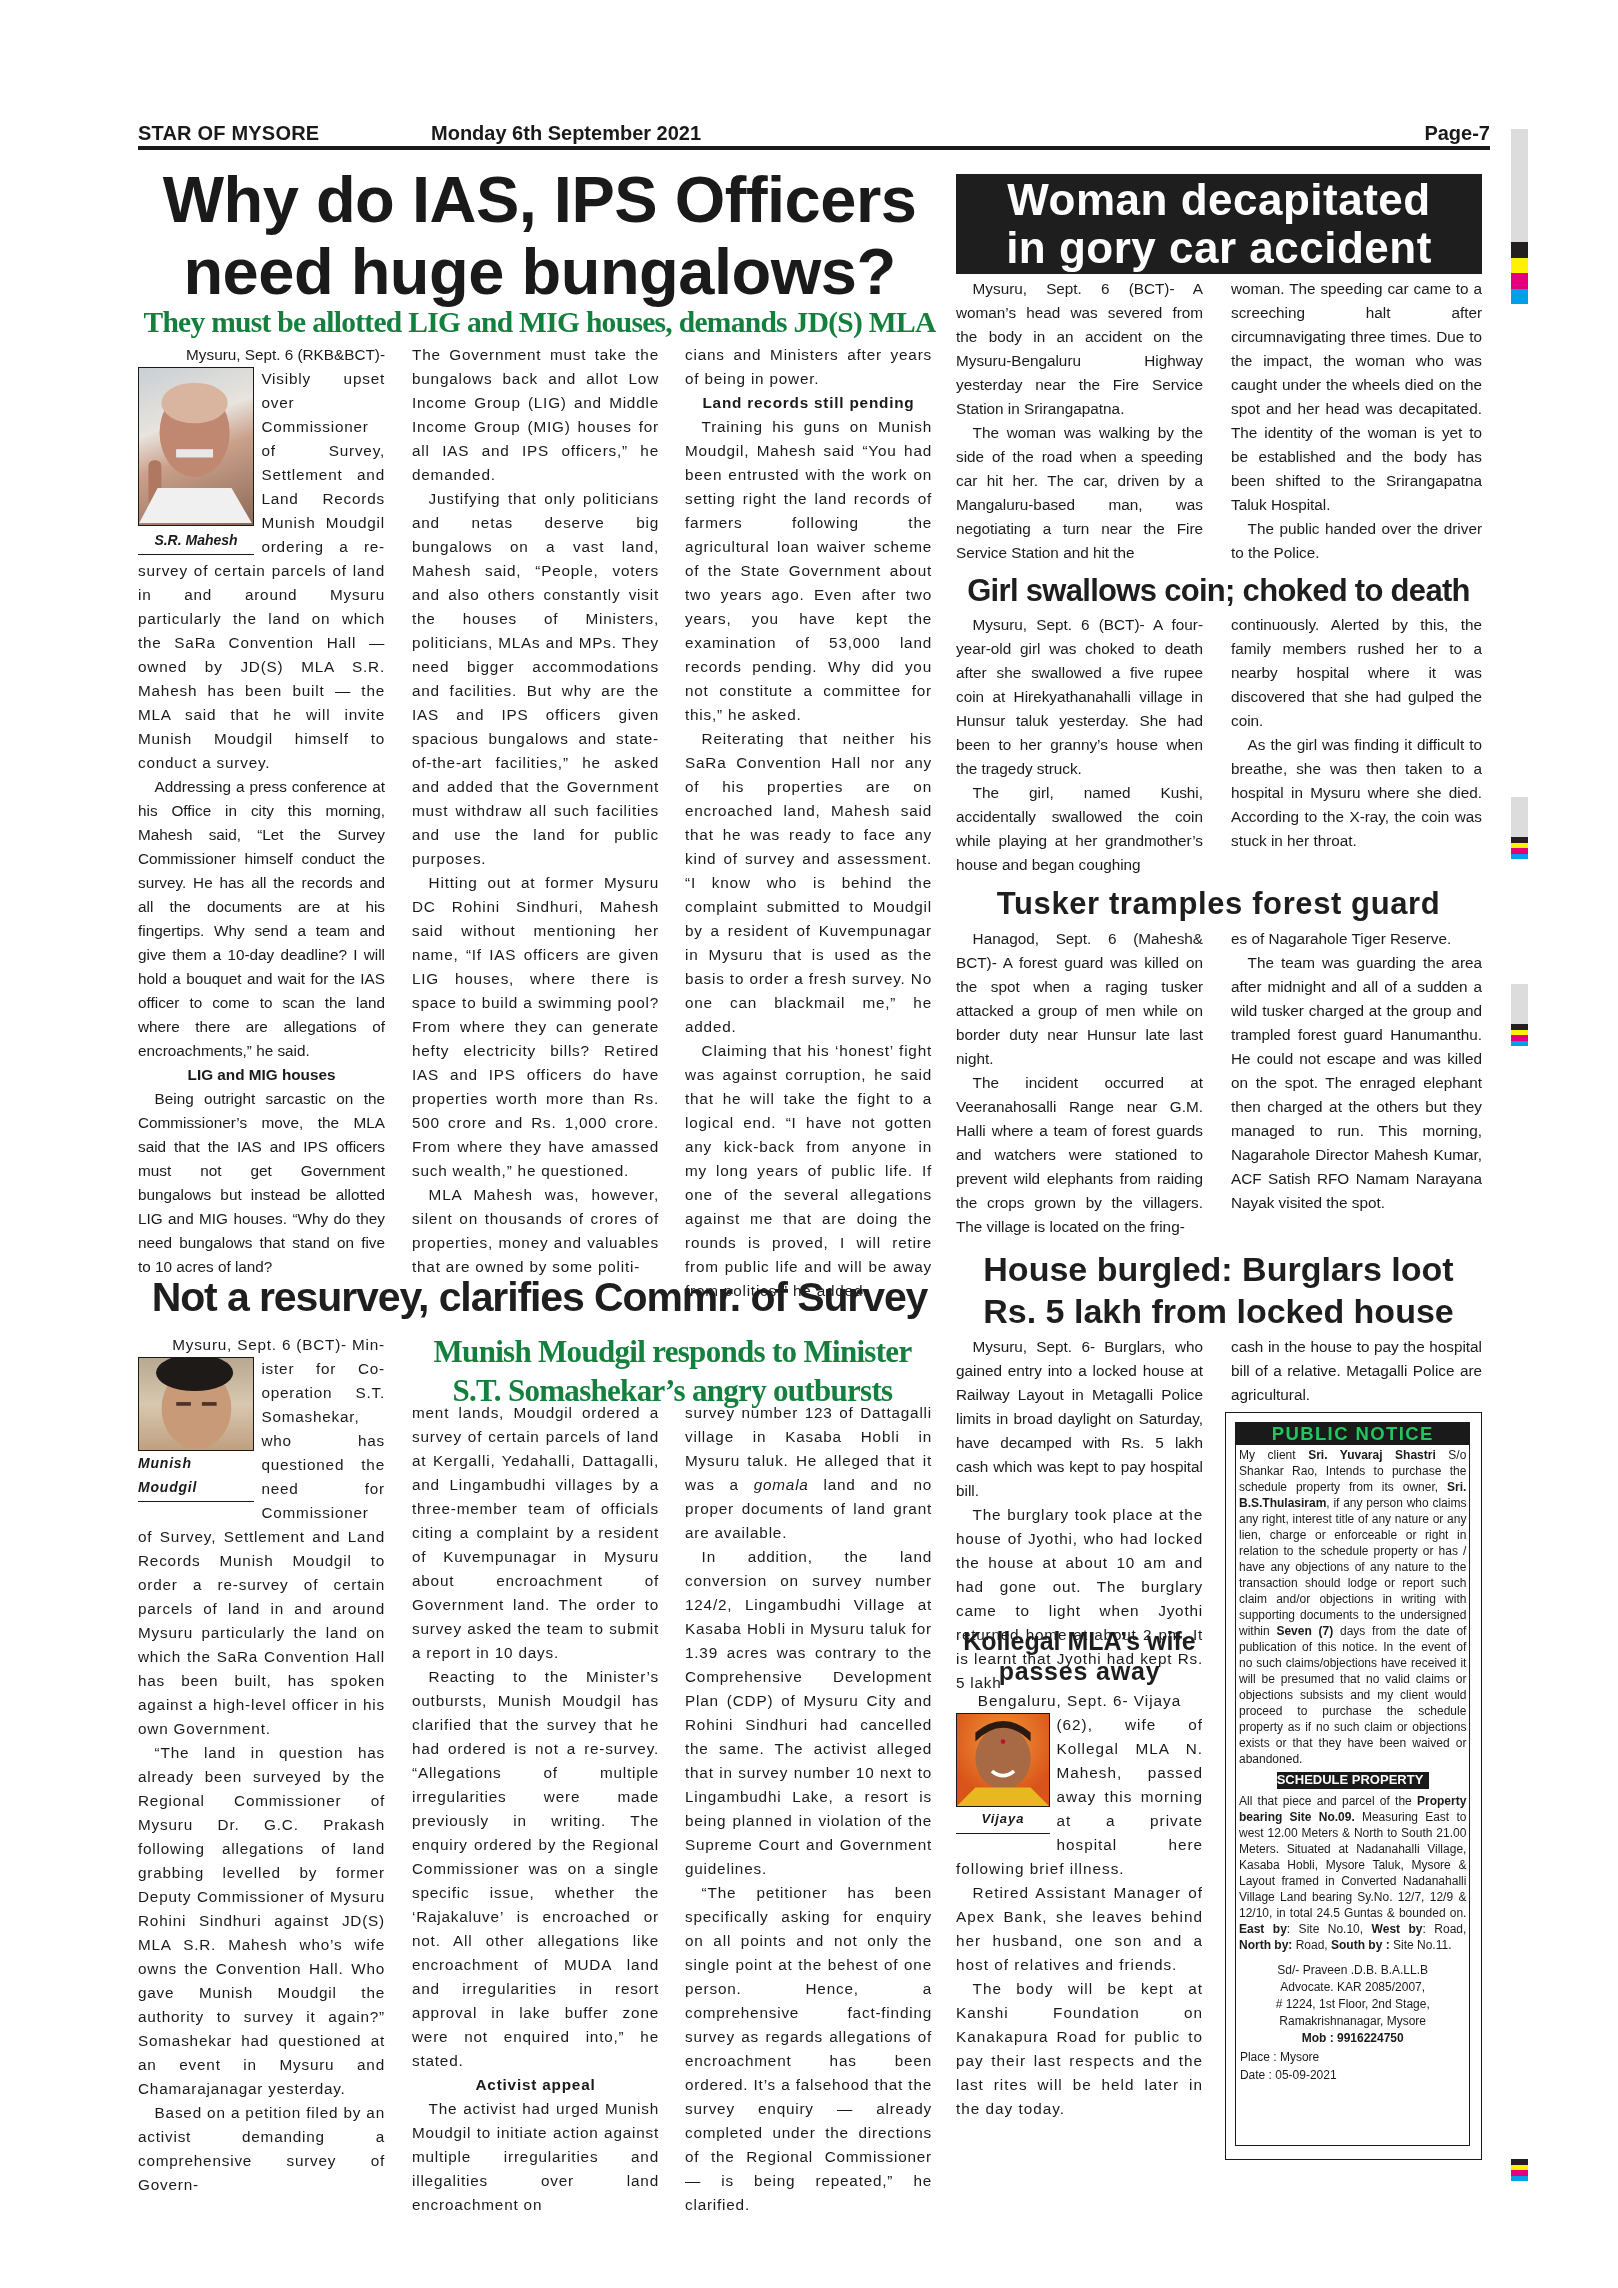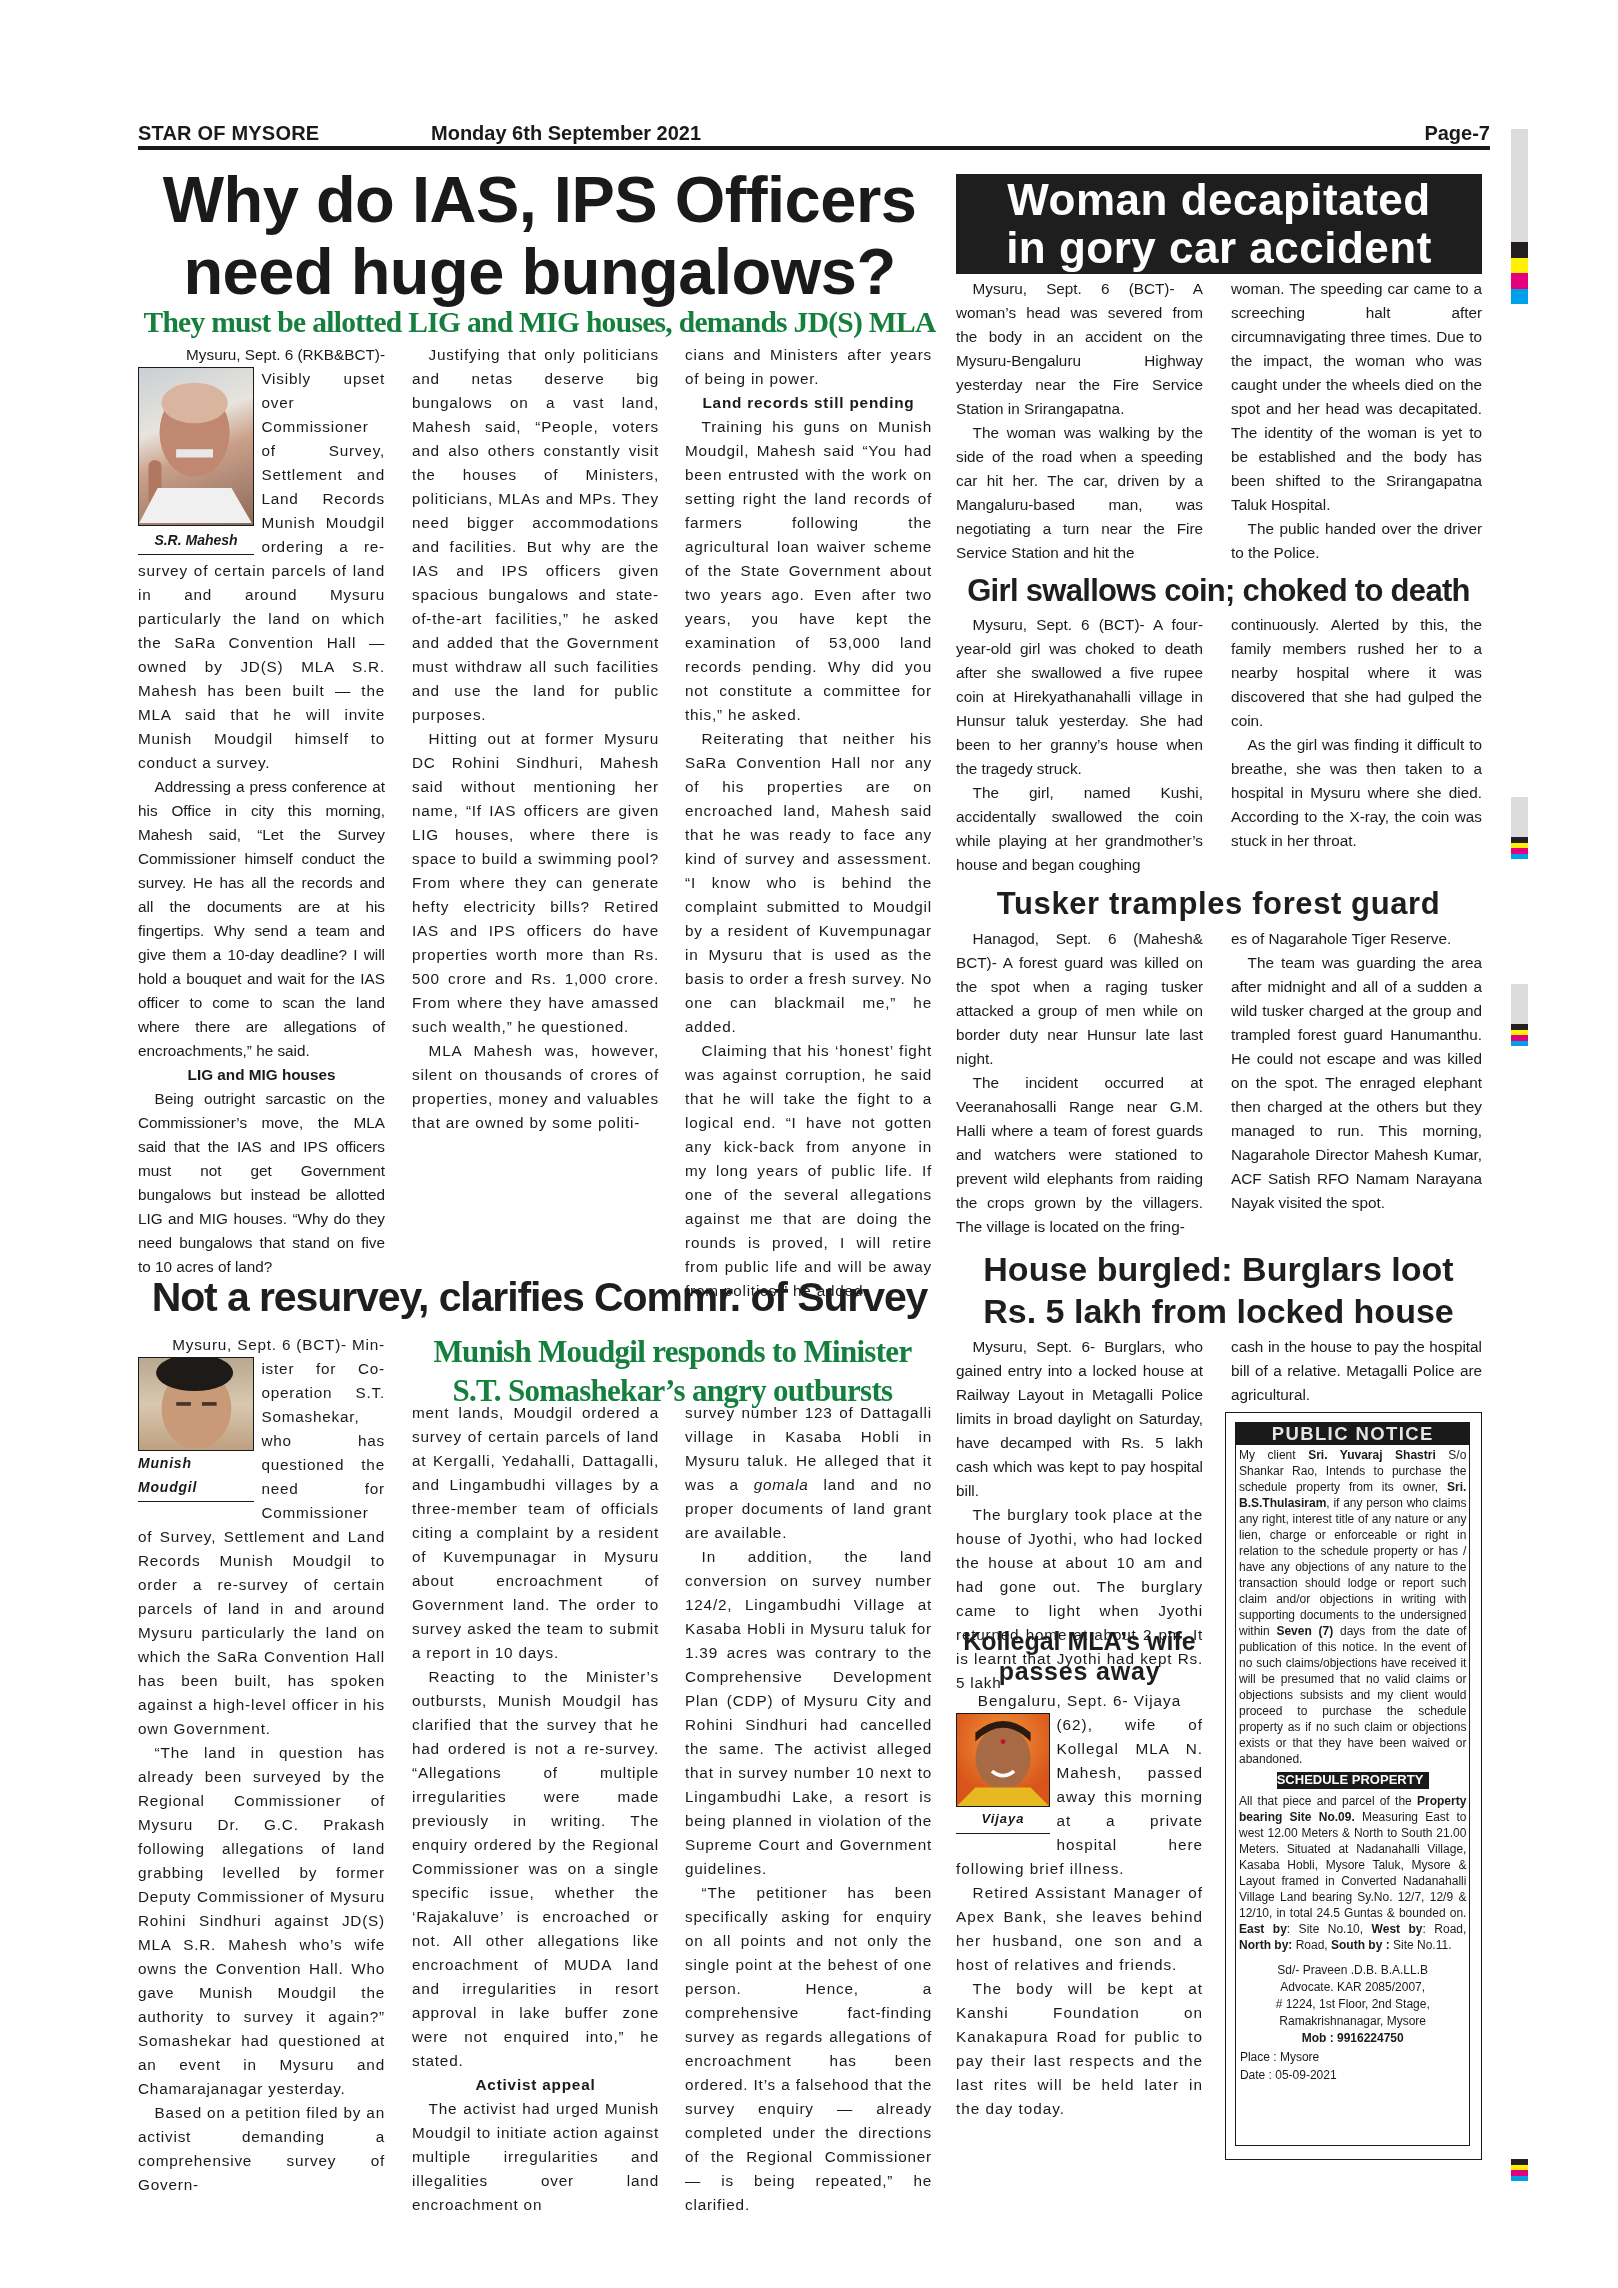--- a/index.html
+++ b/index.html
@@ -29,21 +29,21 @@
 
   .hl-side { font-weight: bold; color: #1e1e1e; text-align: center; }
 
   
   .photo { border: 1.8px solid #1a1a1a; overflow: hidden; }
   .caption { font-weight: bold; font-style: italic; font-size: 14px; text-align: center; border-bottom: 1.8px solid #1a1a1a; padding-bottom: 1.8px; }
 
   
   .notice-outer { left: 1225px; top: 1412px; width: 257px; height: 748px; border: 1.8px solid #1a1a1a; }
   .notice-inner { position: absolute; left: 9.2px; top: 9.2px; width: 235px; border: 1.8px solid #1a1a1a; height: 724px; font-family: "Liberation Sans Narrow", "Liberation Sans", sans-serif; font-size: 12px; line-height: 16px; }
-  .notice-title { background: #1a1a1a; color: #e5e5e5; text-align: center; font-weight: bold; font-size: 18.5px; line-height: 22px; letter-spacing: 1.4px; }
+  .notice-title { background: #1a1a1a; color: #22c55e; text-align: center; font-weight: bold; font-size: 18.5px; line-height: 22px; letter-spacing: 1.4px; }
   .notice-body { padding: 1.8px 2.8px; text-align: justify; }
   .sched-title { margin: 3.7px auto 1.8px; width: 152px; background: #1a1a1a; color: #fff; text-align: left; font-weight: bold; font-size: 13px; line-height: 16.6px; }
   .sign { text-align: center; margin-top: 7.4px; }
   .sign div { line-height: 17px; }
   .place { padding-left: 3.7px; margin-top: 1.8px; line-height: 17px; }
 
   
   .regbar { position: absolute; left: 1511px; width: 16.6px; }
   .reg-grey { background: #dcdcdc; }
   .reg-k { background: #231f20; }
@@ -108,20 +108,21 @@
     </div>
     <div class="caption" style="margin-top:1.8px;">S.R. Mahesh</div>
   </div>
   <p class="noind wide">Visibly upset over Commissioner of Survey, Settlement and Land Records Munish Moudgil ordering a re-survey of certain parcels of land in and around Mysuru particularly the land on which the SaRa Convention Hall — owned by JD(S) MLA S.R. Mahesh has been built — the MLA said that he will invite Munish Moudgil himself to conduct a survey.</p>
   <p>Addressing a press conference at his Office in city this morning, Mahesh said, “Let the Survey Commissioner himself conduct the survey. He has all the records and all the documents are at his fingertips. Why send a team and give them a 10-day deadline? I will hold a bouquet and wait for the IAS officer to come to scan the land where there are allegations of encroachments,” he said.</p>
   <p class="subhead">LIG and MIG houses</p>
   <p>Being outright sarcastic on the Commissioner’s move, the MLA said that the IAS and IPS officers must not get Government bungalows but instead be allotted LIG and MIG houses. “Why do they need bungalows that stand on five to 10 acres of land?</p>
 </div>
 
 <div class="abs col wide" style="left:412px;top:343px;width:247px;line-height:24px;">
+  <p class="noind">The Government must take the bungalows back and allot Low Income Group (LIG) and Middle Income Group (MIG) houses for all IAS and IPS officers,” he demanded.</p>
   <p>Justifying that only politicians and netas deserve big bungalows on a vast land, Mahesh said, “People, voters and also others constantly visit the houses of Ministers, politicians, MLAs and MPs. They need bigger accommodations and facilities. But why are the IAS and IPS officers given spacious bungalows and state-of-the-art facilities,” he asked and added that the Government must withdraw all such facilities and use the land for public purposes.</p>
   <p>Hitting out at former Mysuru DC Rohini Sindhuri, Mahesh said without mentioning her name, “If IAS officers are given LIG houses, where there is space to build a swimming pool? From where they can generate hefty electricity bills? Retired IAS and IPS officers do have properties worth more than Rs. 500 crore and Rs. 1,000 crore. From where they have amassed such wealth,” he questioned.</p>
   <p>MLA Mahesh was, however, silent on thousands of crores of properties, money and valuables that are owned by some politi-</p>
 </div>
 
 <div class="abs col wide" style="left:685px;top:343px;width:247px;line-height:24px;">
   <p class="noind">cians and Ministers after years of being in power.</p>
   <p class="subhead">Land records still pending</p>
   <p>Training his guns on Munish Moudgil, Mahesh said “You had been entrusted with the work on setting right the land records of farmers following the agricultural loan waiver scheme of the State Government about two years ago. Even after two years, you have kept the examination of 53,000 land records pending. Why did you not constitute a committee for this,” he asked.</p>
   <p>Reiterating that neither his SaRa Convention Hall nor any of his properties are on encroached land, Mahesh said that he was ready to face any kind of survey and assessment. “I know who is behind the complaint submitted to Moudgil by a resident of Kuvempunagar in Mysuru that is used as the basis to order a fresh survey. No one can blackmail me,” he added.</p>

